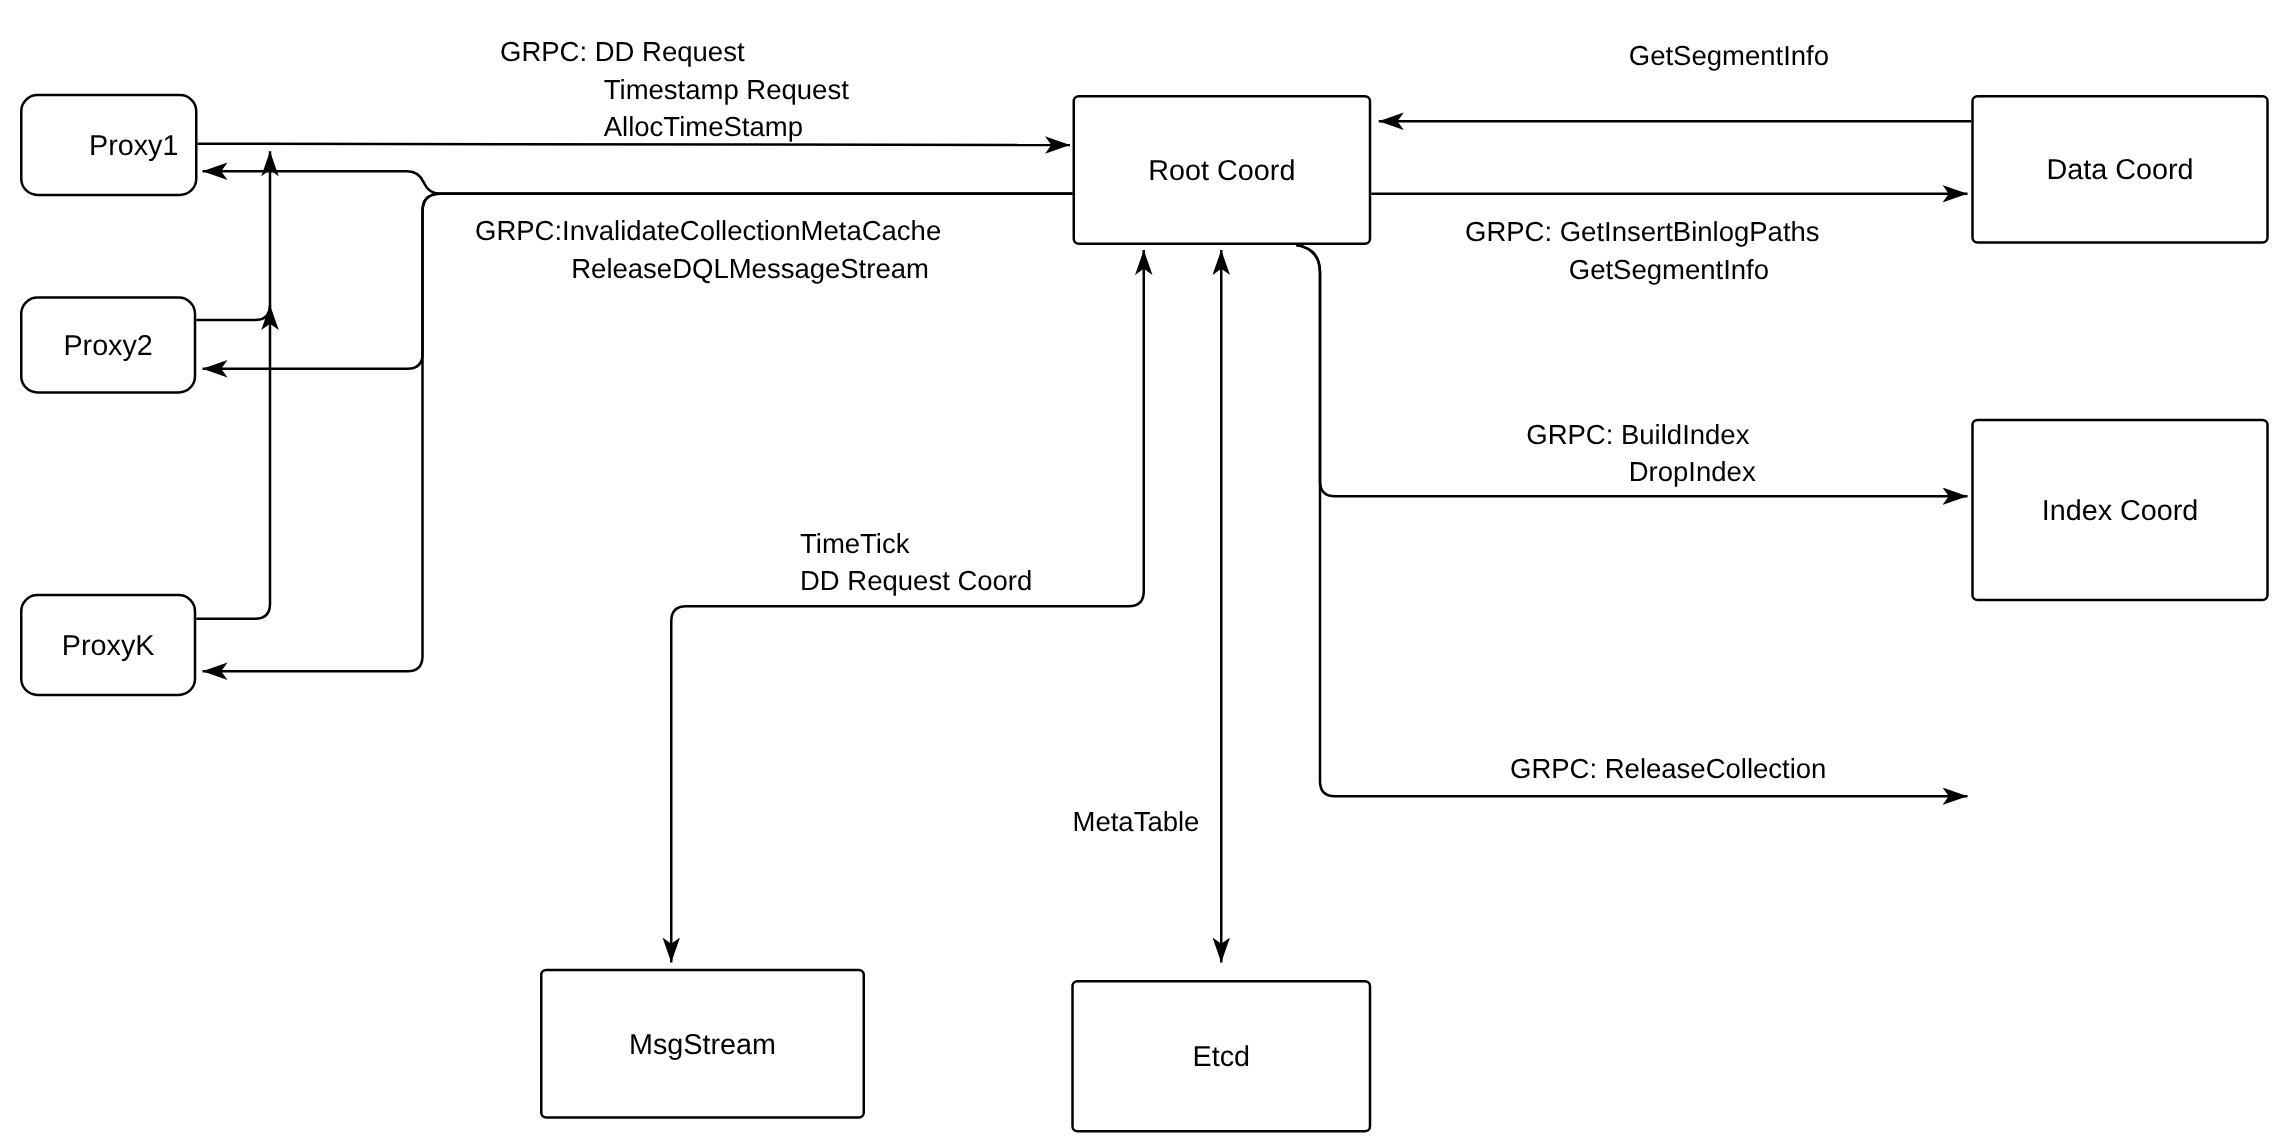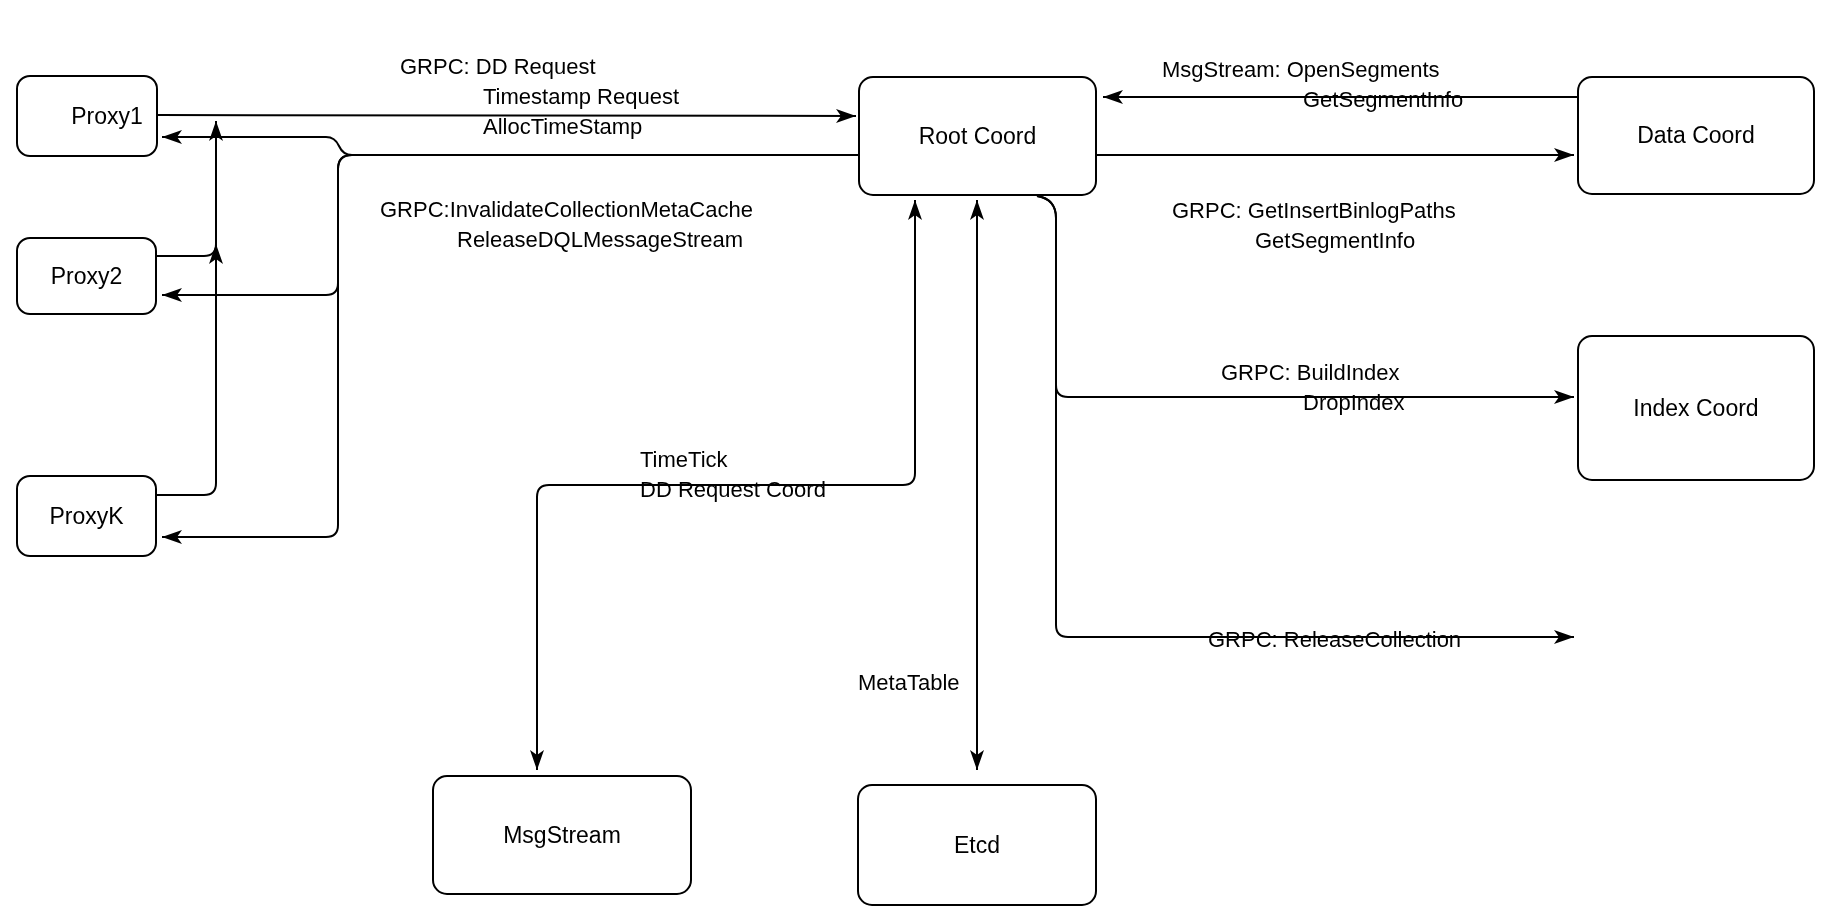--- a/index.html
+++ b/index.html
@@ -13,26 +13,26 @@
   #edges{position:absolute;left:0;top:0;width:1834px;height:914px;}
   .node{
     position:absolute;
     box-sizing:border-box;
     background:#ffffff;
     border:2px solid #000000;
     display:flex;align-items:center;justify-content:center;
     font-size:23px;color:#000000;
     z-index:2;
   }
-  .node.big{border-radius:15px;}
+  .node.big{border-radius:5px;}
   .node.small{border-radius:14px;}
   .elabel{
     position:absolute;
     font-size:22px;line-height:30px;color:#000000;
-    white-space:nowrap;z-index:3;margin-top:25px;
+    white-space:nowrap;z-index:3;
   }
 </style>
 </head>
 <body>
 
 <div id="canvas">
 
   <svg id="edges" viewBox="0 0 1834 914" xmlns="http://www.w3.org/2000/svg">
     <defs>
       <marker id="arr" markerUnits="userSpaceOnUse" markerWidth="22" markerHeight="16" refX="20" refY="7" orient="auto-start-reverse">
@@ -97,21 +97,20 @@
     <div style="margin-left:83px;">Timestamp Request</div>
     <div style="margin-left:83px;">AllocTimeStamp</div>
   </div>
 
   <div class="elabel" style="left:380px;top:170px;">
     <div>GRPC:InvalidateCollectionMetaCache</div>
     <div style="margin-left:77px;">ReleaseDQLMessageStream</div>
   </div>
 
   <div class="elabel" style="left:1162px;top:30px;">
-    <div>MsgStream: OpenSegments</div>
     <div style="margin-left:141px;">GetSegmentInfo</div>
   </div>
 
   <div class="elabel" style="left:1172px;top:171px;">
     <div>GRPC: GetInsertBinlogPaths</div>
     <div style="margin-left:83px;">GetSegmentInfo</div>
   </div>
 
   <div class="elabel" style="left:1221px;top:333px;">
     <div>GRPC: BuildIndex</div>

